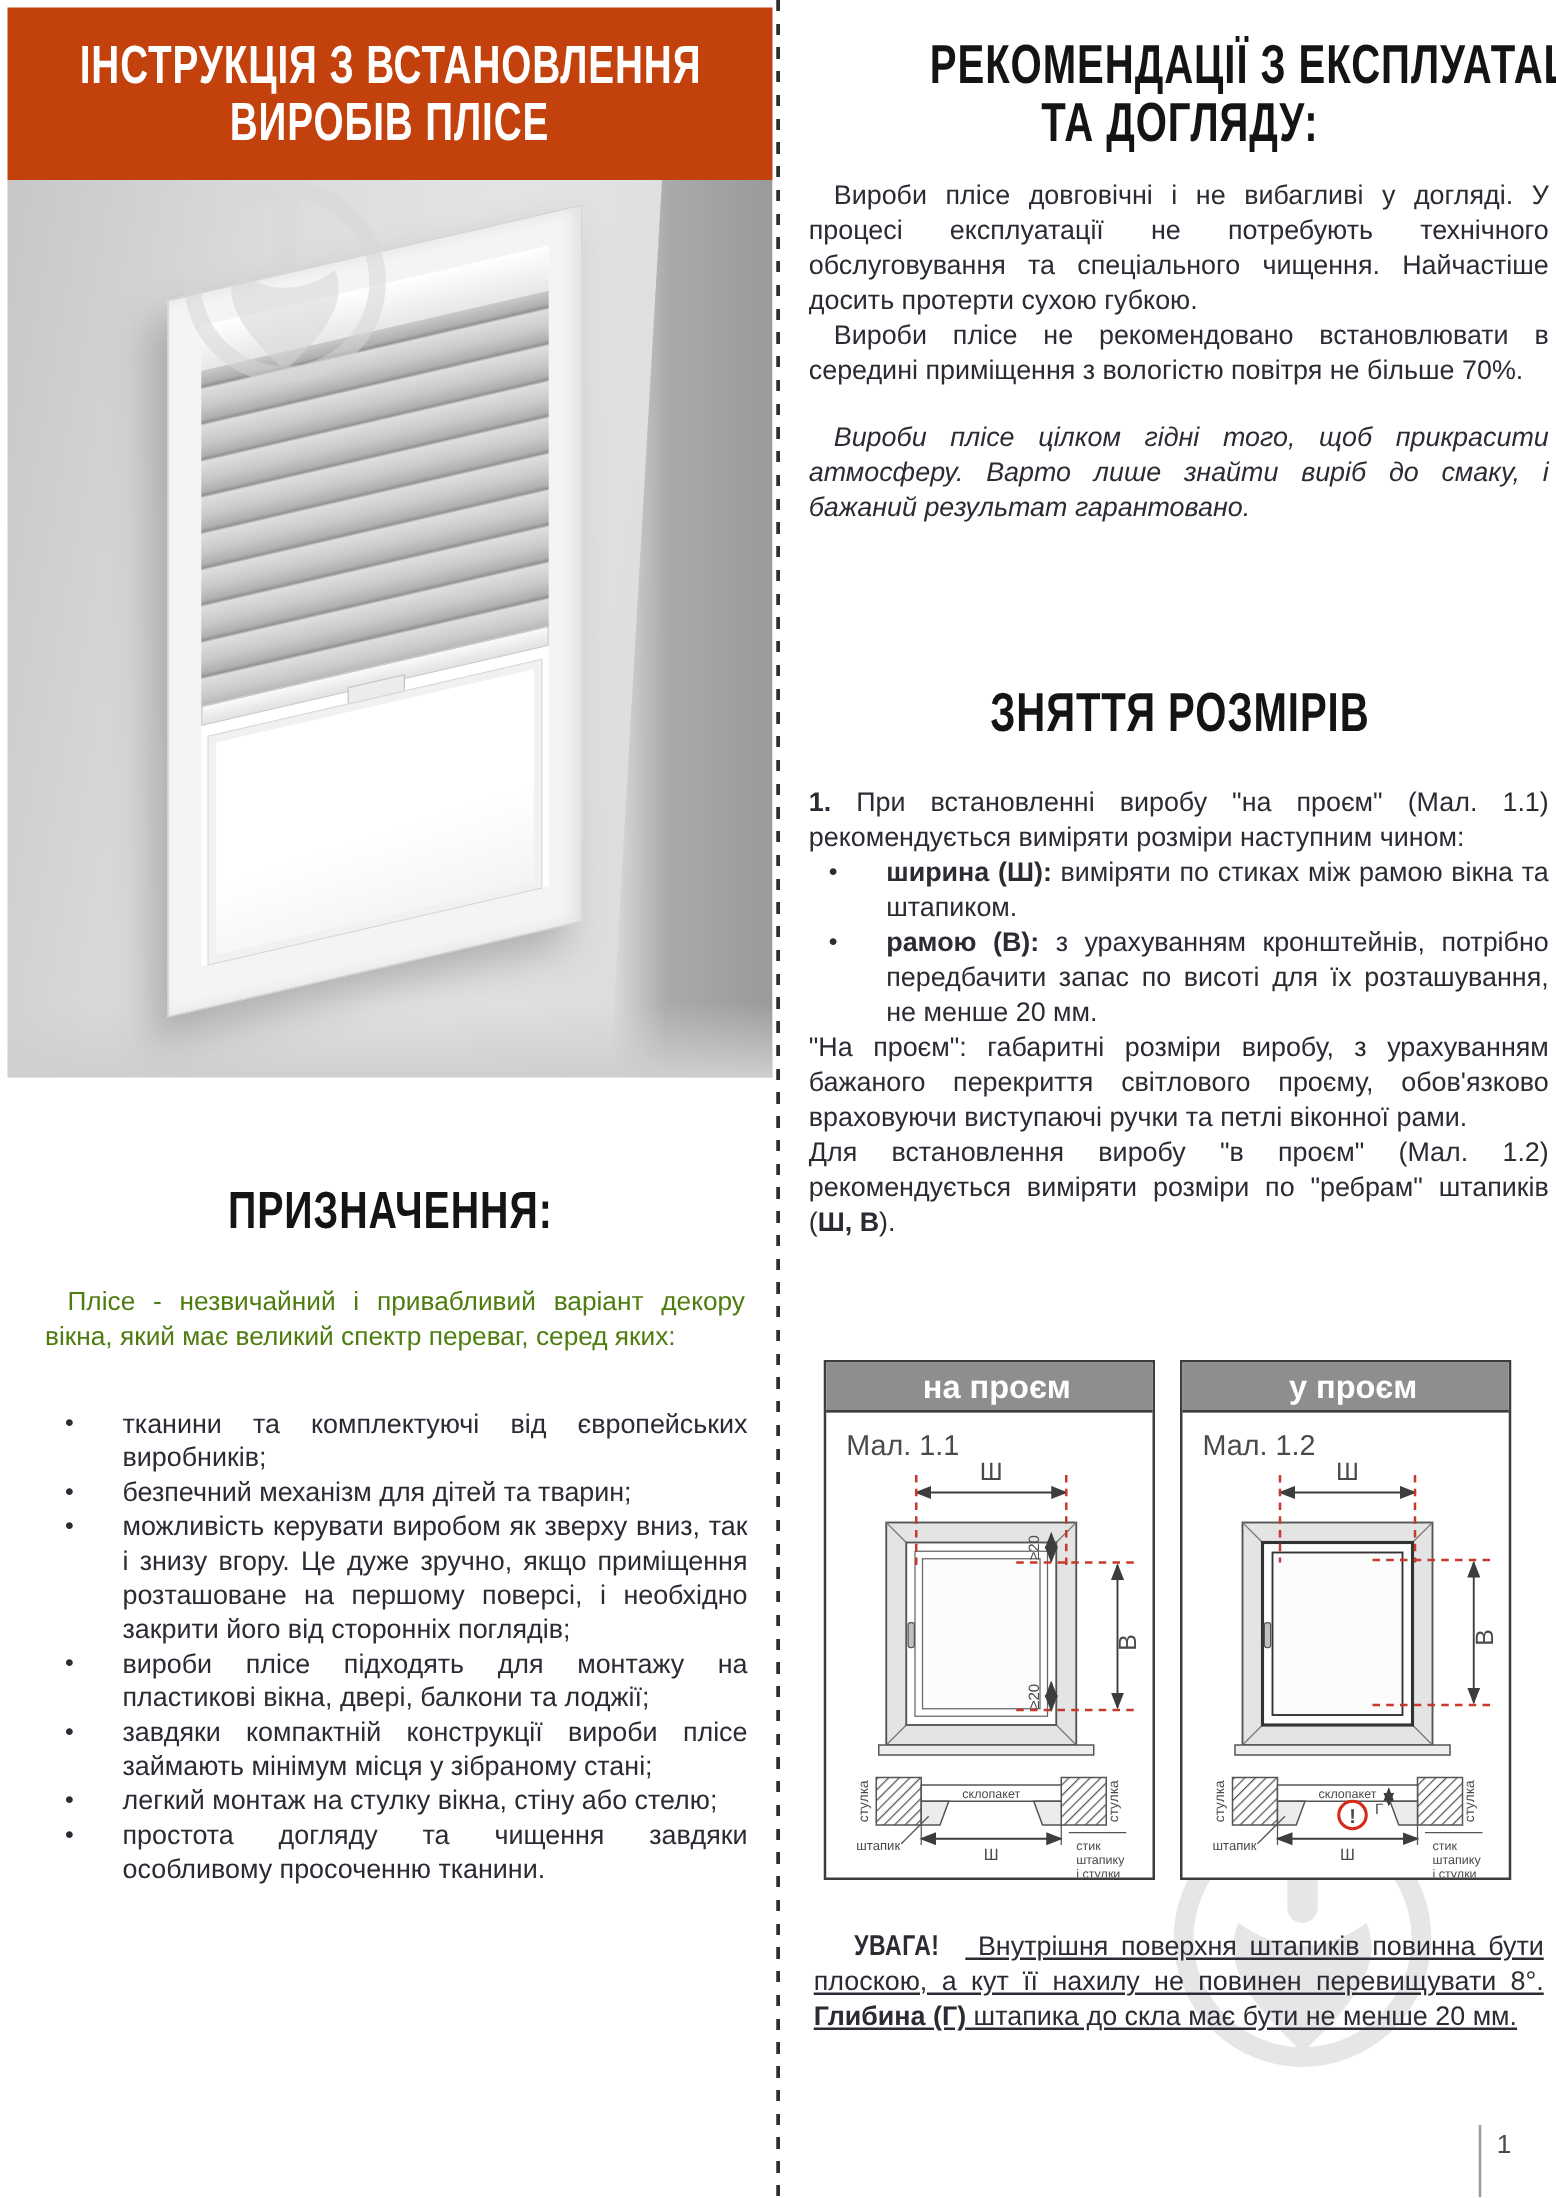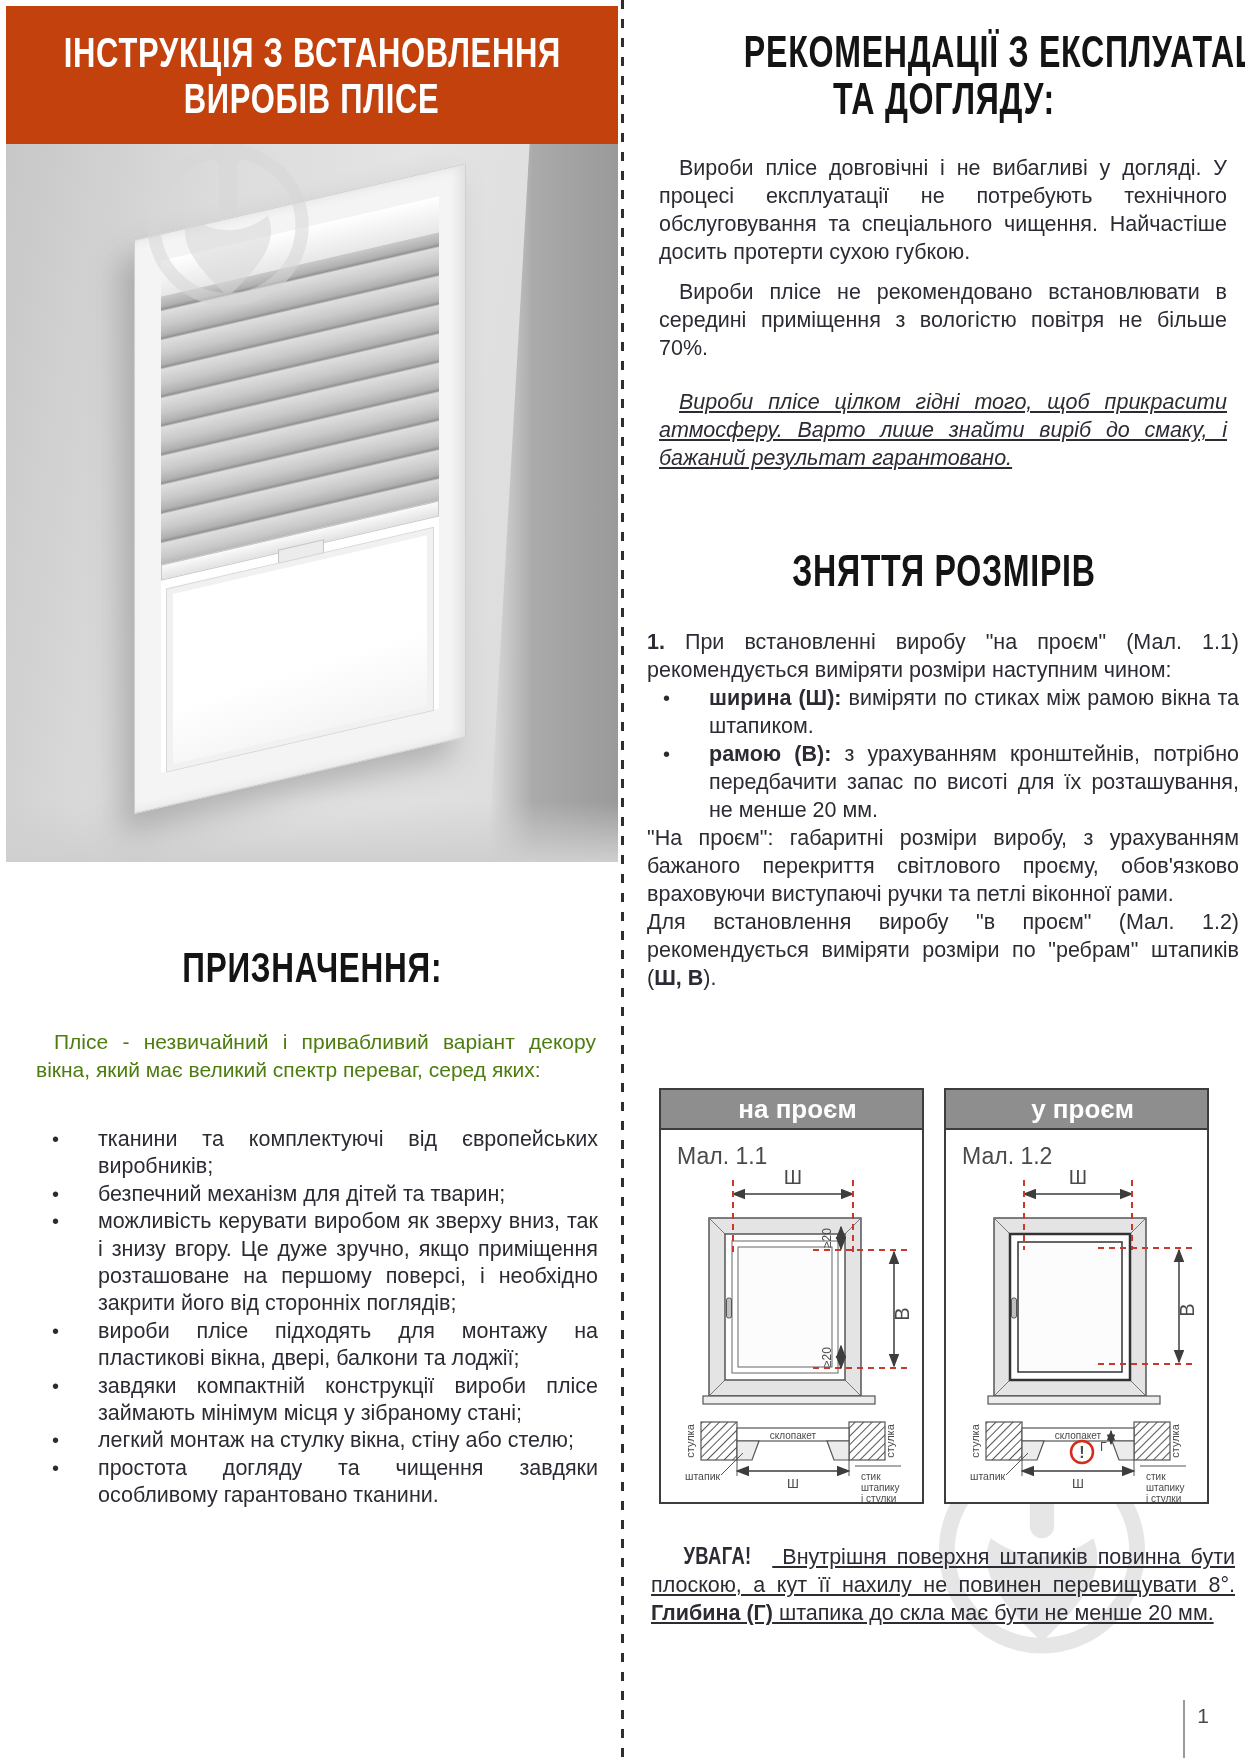--- a/index.html
+++ b/index.html
@@ -53,23 +53,23 @@
          line-height:27.4px;color:#2b2b34;}
   .purpose-list .li{position:relative;padding-left:62px;text-align:justify;}
   .purpose-list .li::before{content:"•";position:absolute;left:16px;top:0;font-size:20px;}
 
   
   .right-col{position:absolute;left:645px;top:0;width:597px;height:1758px;}
   .care-head{position:absolute;left:0;top:28px;width:100%;text-align:center;color:#141414;}
   .care-head .cond{font-size:44px;line-height:47px;transform:scaleX(0.73);}
   .body-text{font-size:21.5px;line-height:28px;text-align:justify;color:#2b2b34;}
   .care-body{position:absolute;left:2px;top:142px;width:592px;}
-  .care-body p{margin:12px;text-indent:20px;}
+  .care-body p{margin:0;text-indent:20px;}
   .care-body p.sp{margin-top:26px;}
-  .italic{font-style:italic;text-decoration:underline;}
+  .italic{font-style:italic;}
   .sizes-head{position:absolute;left:0;top:546px;width:100%;text-align:center;color:#141414;}
   .sizes-head .cond{font-size:44px;transform:scaleX(0.73);}
   .sizes-body{position:absolute;left:2px;top:628px;width:592px;}
   .sizes-body p{margin:0;}
   .rlist .li{position:relative;padding-left:62px;text-align:justify;}
   .rlist .li::before{content:"•";position:absolute;left:16px;top:0;font-size:20px;}
 
   
   .figs{position:absolute;left:14px;top:1088px;width:583px;display:flex;gap:20px;z-index:1;}
   .figbox{width:261px;border:2px solid #3d3d3d;background:#fff;}
@@ -126,21 +126,21 @@
 
     <div class="purpose-intro">Плісе - незвичайний і привабливий варіант декору вікна, який має великий спектр переваг, серед яких:</div>
 
     <div class="purpose-list">
       <div class="li">тканини та комплектуючі від європейських виробників;</div>
       <div class="li">безпечний механізм для дітей та тварин;</div>
       <div class="li">можливість керувати виробом як зверху вниз, так і знизу вгору. Це дуже зручно, якщо приміщення розташоване на першому поверсі, і необхідно закрити його від сторонніх поглядів;</div>
       <div class="li">вироби плісе підходять для монтажу на пластикові вікна, двері, балкони та лоджії;</div>
       <div class="li">завдяки компактній конструкції вироби плісе займають мінімум місця у зібраному стані;</div>
       <div class="li">легкий монтаж на стулку вікна, стіну або стелю;</div>
-      <div class="li">простота догляду та чищення завдяки особливому гарантовано тканини.</div>
+      <div class="li">простота догляду та чищення завдяки особливому просоченню тканини.</div>
     </div>
   </div>
 
   <div class="right-col">
 
     <svg class="watermark" style="left:275px;top:1392px;width:244px;height:317px;opacity:.9;z-index:0" viewBox="0 0 200 260">
       <circle cx="100" cy="130" r="78" fill="none" stroke="#e4e4e4" stroke-width="13"></circle>
       <circle cx="100" cy="50" r="18" fill="#e4e4e4"></circle>
       <rect x="90" y="58" width="20" height="62" rx="10" fill="#e4e4e4"></rect>
       <path d="M100,205 C72,178 45,150 58,120 Q100,150 142,120 C155,150 128,178 100,205 Z" fill="#e4e4e4"></path>

